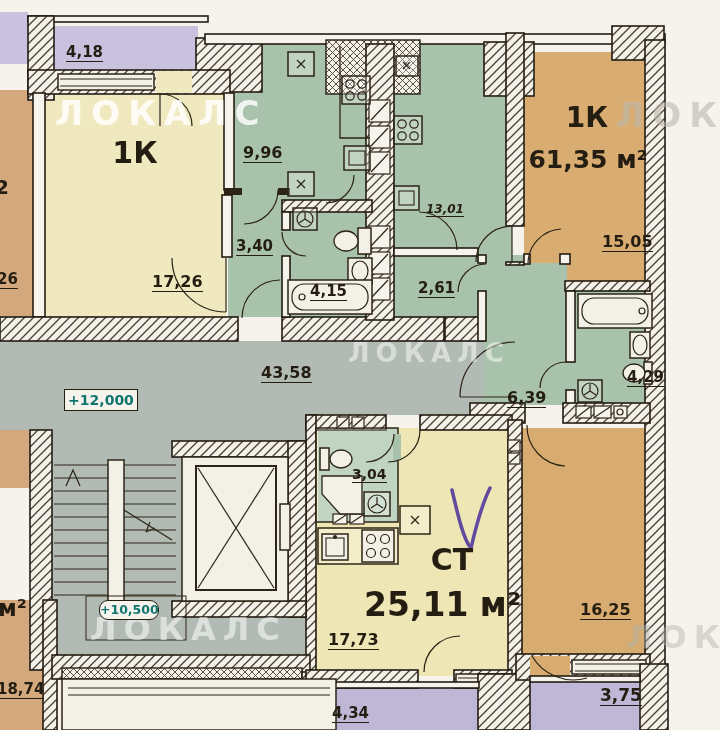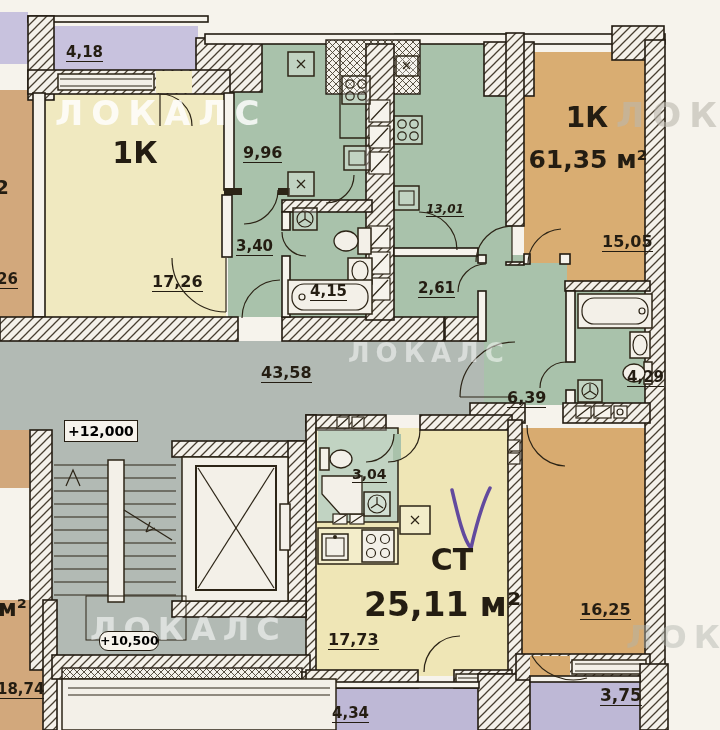--- a/index.html
+++ b/index.html
@@ -14,21 +14,21 @@
   .thinwall{fill:#f6f3ec;stroke:#241c12;stroke-width:1.6;}
   .fix{fill:rgba(255,255,255,0.28);stroke:#2c2416;stroke-width:1.5;}
   .fixpaper{fill:#f3f0e8;stroke:#2c2416;stroke-width:1.5;}
   .arc{fill:none;stroke:#2c2416;stroke-width:1.2;}
   .ln{stroke:#2c2416;stroke-width:1.2;}
   .vent{fill:#f6f3ec;stroke:#2c2416;stroke-width:1.2;}
   .lbl{position:absolute;font-weight:700;color:#241d12;white-space:nowrap;line-height:1.1;}
   .u{border-bottom:1.8px solid #241d12;padding-bottom:0;}
   .ctr{text-align:center;}
   .box{position:absolute;border:1.8px solid #241d12;background:#f6f3ec;text-align:center;
-       font-weight:700;color:#000000;white-space:nowrap;margin-top:31px;}
+       font-weight:700;color:#0f766e;white-space:nowrap;}
   .wm{position:absolute;font-weight:700;letter-spacing:8px;white-space:nowrap;}
 </style>
 </head>
 <body>
 
 <div id="plan">
 
   <svg width="720" height="730" viewBox="0 0 720 730">
     <defs>
       <pattern id="hatch" width="9" height="9" patternUnits="userSpaceOnUse">

